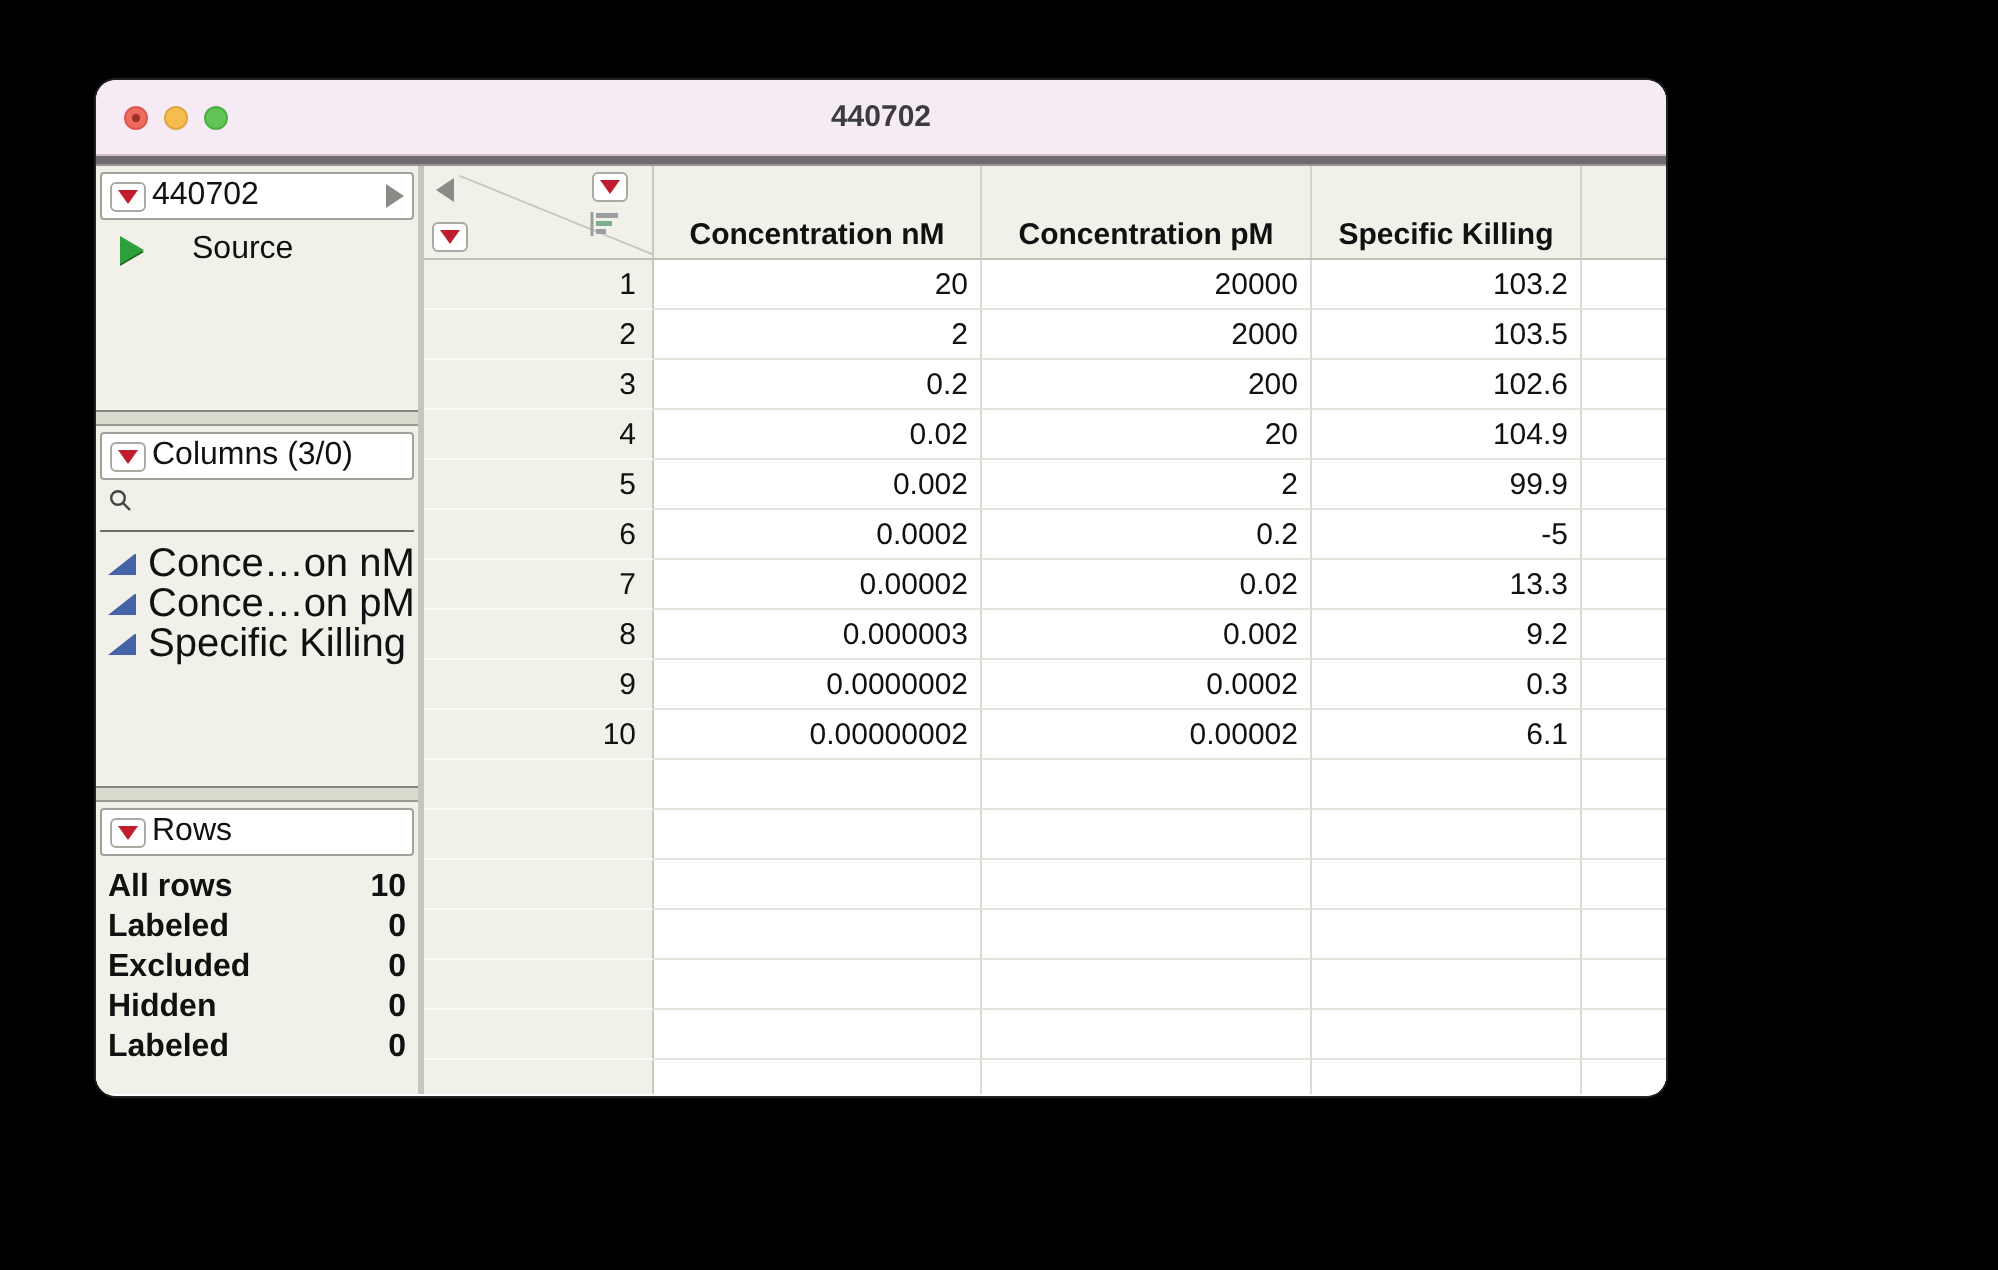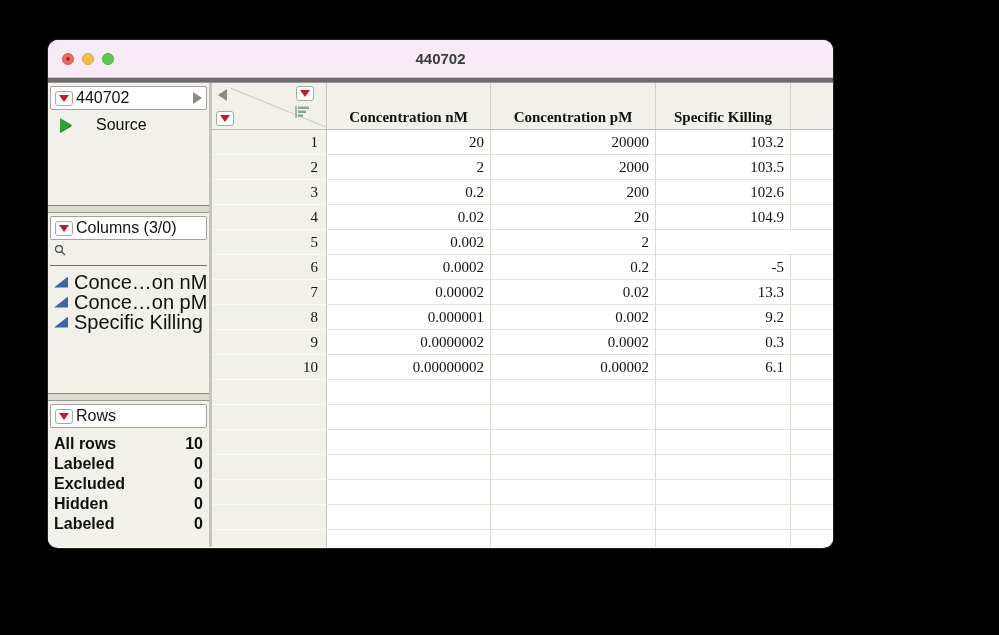--- a/index.html
+++ b/index.html
@@ -57,21 +57,21 @@
   .col-item { display:flex; align-items:center; gap:6px; height:20px; padding-left:2px; }
   .ramp-icon { width:14px; height:11px; background:#4763A8; clip-path:polygon(100% 0, 100% 100%, 0 100%); flex:none; }
   .col-item .label { font-size:20px; color:#111; white-space:nowrap; }
 
   .stats-list { padding:4px 6px 0 6px; }
   .stat-row { display:flex; justify-content:space-between; height:20px; align-items:center;font-weight:bold; }
   .stat-row .label { font-size:16px; color:#111; }
   .stat-row .value { font-size:16px; color:#111; }
 
   
-  .grid { flex:1; background:#fff; display:flex; flex-direction:column; overflow:hidden;font-family:Liberation Serif, serif; }
+  .grid { flex:1; background:#fff; display:flex; flex-direction:column; overflow:hidden; }
   .grid-header { height:47px; background:#F1F0E9; border-bottom:1px solid #C2C1B9; display:flex; flex:none; }
   .corner-cell { width:115px; position:relative; border-right:1px solid #C9C8C0; flex:none; background:#F1F0E9; }
   .corner-cell svg.diag { position:absolute; left:0; top:0; width:100%; height:100%; }
   .collapse-tri { position:absolute; left:6px; top:6px; width:0; height:0;
                   border-top:6px solid transparent; border-bottom:6px solid transparent;
                   border-right:9px solid #8A8A86; }
   .corner-cols-btn { position:absolute; right:12px; top:3px; }
   .corner-rows-btn { position:absolute; left:4px; bottom:3px; }
   .list-icon { position:absolute; right:16px; top:22px; }
 
@@ -240,39 +240,40 @@
             <div class="rownum-cell">4</div>
             <div class="data-cell w-nm">0.02</div>
             <div class="data-cell w-pm">20</div>
             <div class="data-cell w-sk">104.9</div>
             <div class="data-cell empty"></div>
           </div>
           <div class="grid-row">
             <div class="rownum-cell">5</div>
             <div class="data-cell w-nm">0.002</div>
             <div class="data-cell w-pm">2</div>
+            <div class="data-cell w-sk">99.9</div>
             <div class="data-cell empty"></div>
           </div>
           <div class="grid-row">
             <div class="rownum-cell">6</div>
             <div class="data-cell w-nm">0.0002</div>
             <div class="data-cell w-pm">0.2</div>
             <div class="data-cell w-sk">-5</div>
             <div class="data-cell empty"></div>
           </div>
           <div class="grid-row">
             <div class="rownum-cell">7</div>
             <div class="data-cell w-nm">0.00002</div>
             <div class="data-cell w-pm">0.02</div>
             <div class="data-cell w-sk">13.3</div>
             <div class="data-cell empty"></div>
           </div>
           <div class="grid-row">
             <div class="rownum-cell">8</div>
-            <div class="data-cell w-nm">0.000001</div>
+            <div class="data-cell w-nm">0.000003</div>
             <div class="data-cell w-pm">0.002</div>
             <div class="data-cell w-sk">9.2</div>
             <div class="data-cell empty"></div>
           </div>
           <div class="grid-row">
             <div class="rownum-cell">9</div>
             <div class="data-cell w-nm">0.0000002</div>
             <div class="data-cell w-pm">0.0002</div>
             <div class="data-cell w-sk">0.3</div>
             <div class="data-cell empty"></div>

